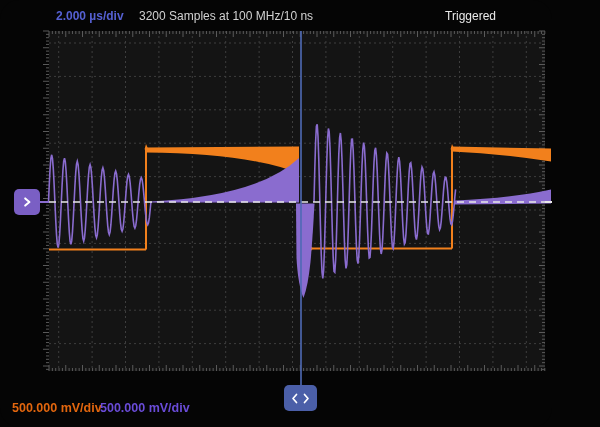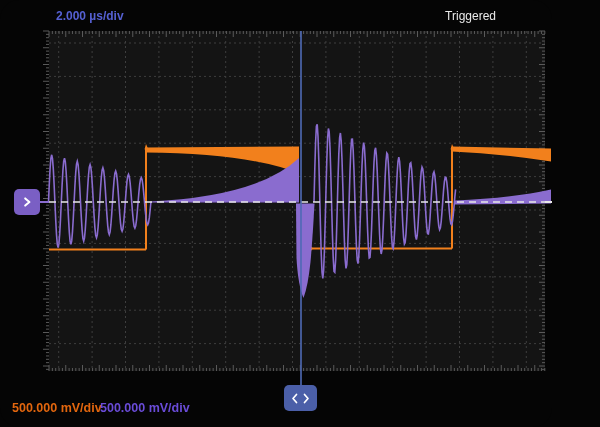--- a/index.html
+++ b/index.html
@@ -22,20 +22,21 @@
           flex-direction:column;gap:1px;box-shadow:0 0 3px rgba(255,255,255,.25);}
   .updown .half{width:100%;height:16px;display:flex;align-items:center;justify-content:center;cursor:pointer;}
   .hpos{left:284px;top:385px;width:33px;height:26px;border-radius:5px;gap:3px;}
 </style>
 </head>
 <body>
 
 <div class="screen">
 
   <span class="hdr-text timebase" style="color: rgb(85, 96, 210);">2.000 µs/div</span>
+  <span class="hdr-text samples">3200 Samples at 100 MHz/10 ns</span>
   <span class="hdr-text trigstatus">Triggered</span>
 
   <svg id="scope-svg" width="600" height="427" viewBox="0 0 600 427">
       <rect x="49" y="31" width="496" height="340" fill="#141414"></rect>
       <line x1="58.7" y1="31" x2="58.7" y2="371" stroke="#3e3e3e" stroke-width="1" stroke-dasharray="2 3"></line>
       <line x1="92.1" y1="31" x2="92.1" y2="371" stroke="#3e3e3e" stroke-width="1" stroke-dasharray="2 3"></line>
       <line x1="125.5" y1="31" x2="125.5" y2="371" stroke="#3e3e3e" stroke-width="1" stroke-dasharray="2 3"></line>
       <line x1="158.9" y1="31" x2="158.9" y2="371" stroke="#3e3e3e" stroke-width="1" stroke-dasharray="2 3"></line>
       <line x1="192.3" y1="31" x2="192.3" y2="371" stroke="#3e3e3e" stroke-width="1" stroke-dasharray="2 3"></line>
       <line x1="225.70000000000002" y1="31" x2="225.70000000000002" y2="371" stroke="#3e3e3e" stroke-width="1" stroke-dasharray="2 3"></line>

